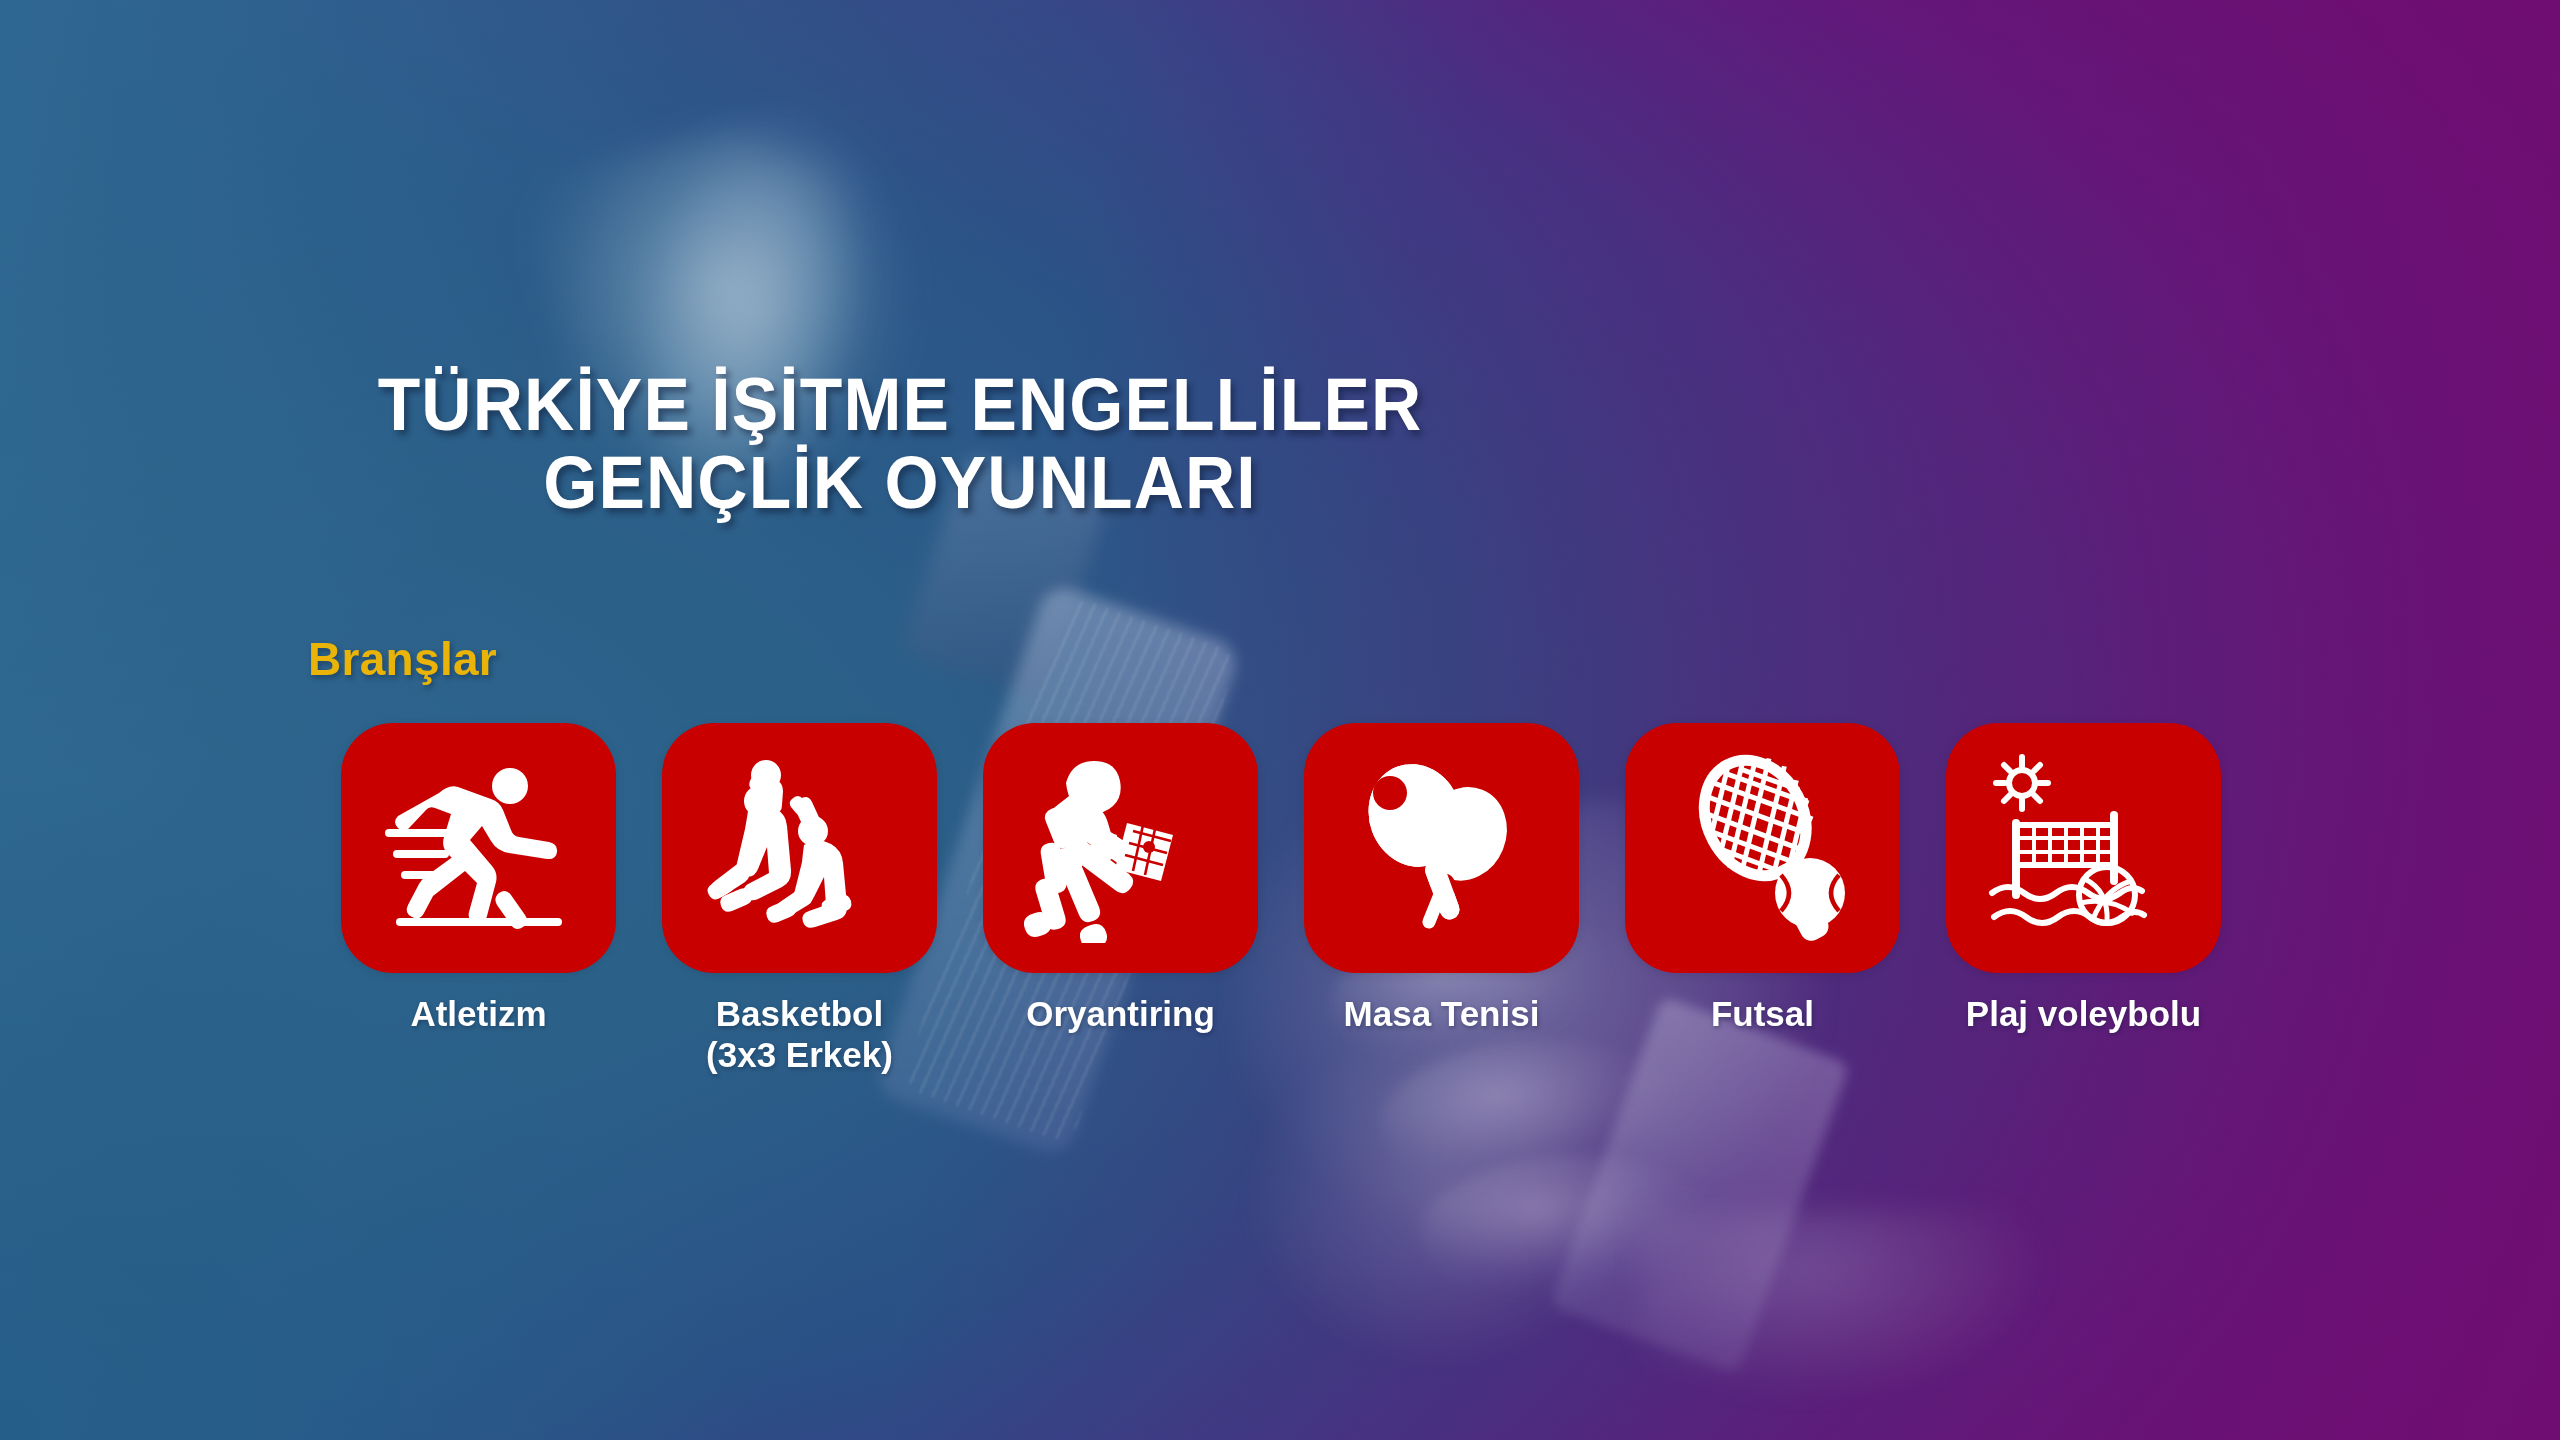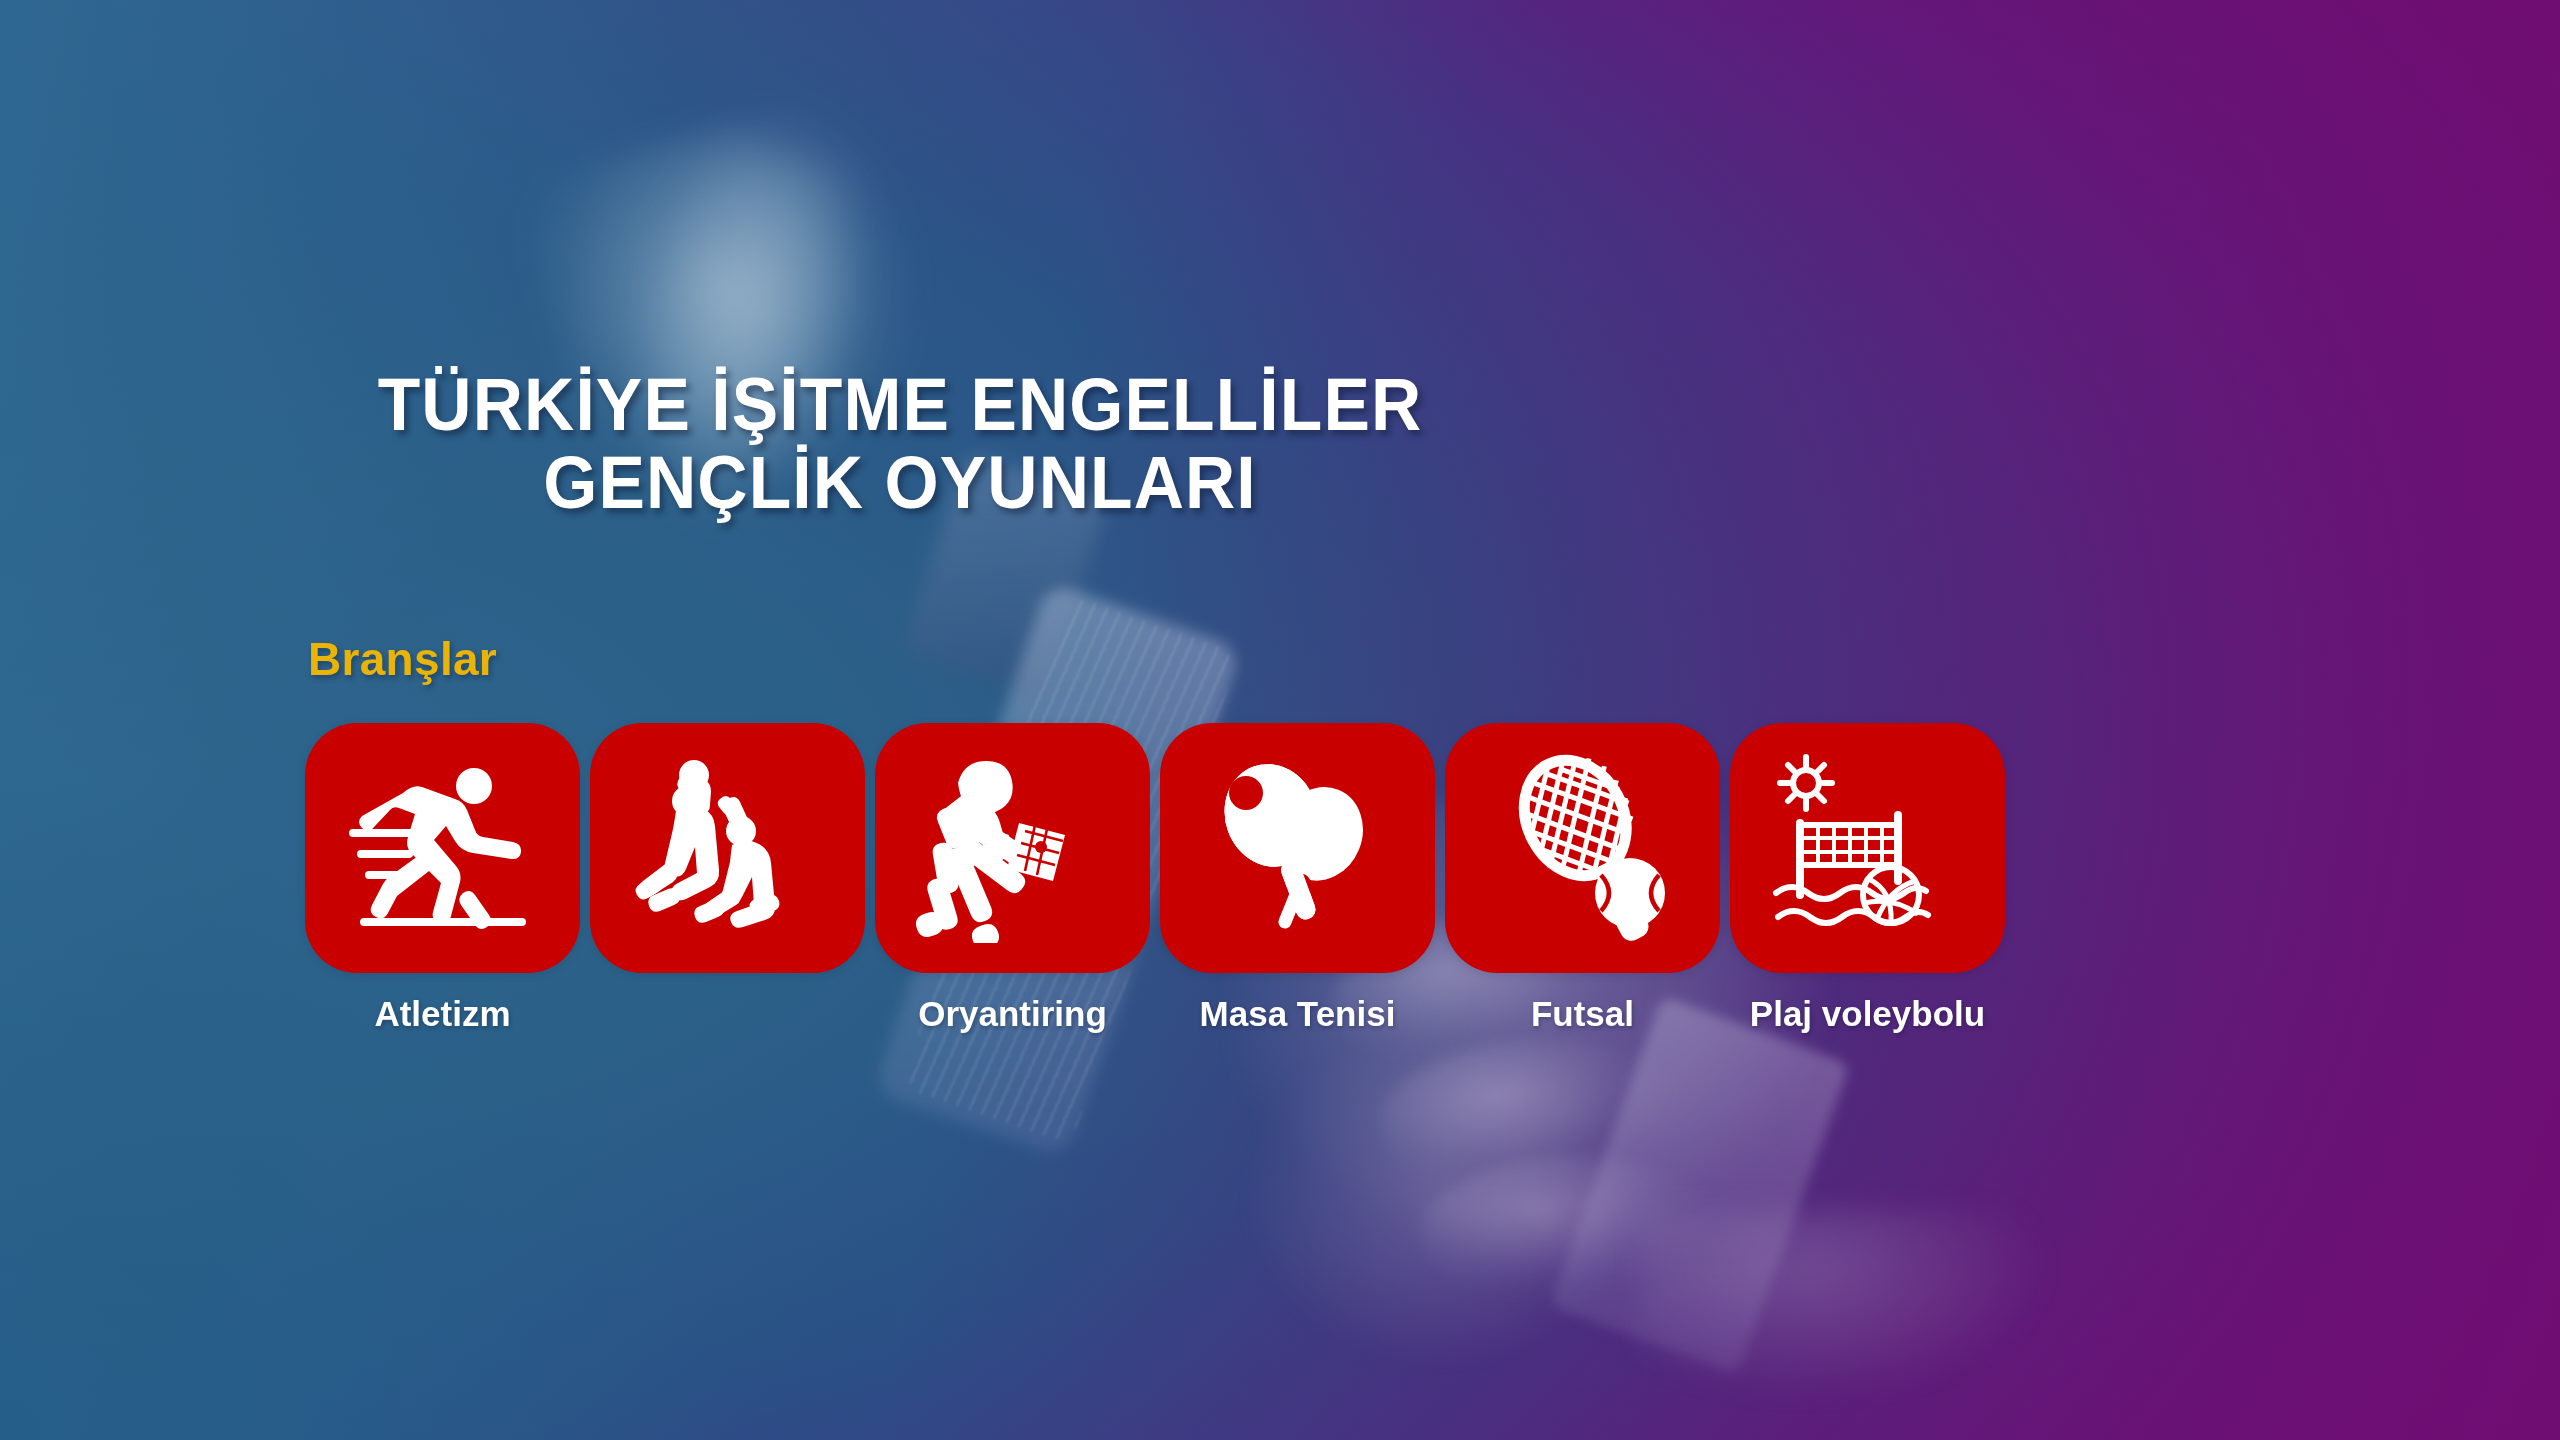--- a/index.html
+++ b/index.html
@@ -125,21 +125,21 @@
 
   
   .sports{
     position:absolute; left:305px; top:723px;
     display:flex;
     align-items:flex-start;
   }
   .sport{
     width:275px;
     margin-right:10px;
-    display:flex; flex-direction:column; align-items:center;
+    display:flex; flex-direction:column; align-items:center;margin-left:36px;
   }
   .tile{
     width:275px; height:250px;
     background:#c80000;
     border-radius:52px;
     display:flex; align-items:center; justify-content:center;
     box-shadow:0 2px 10px rgba(0,0,0,.10);
   }
   .tile svg{ width:200px; height:190px; display:block; }
   .sport-label{
@@ -221,20 +221,22 @@
             <circle cx="113" cy="78" r="15"></circle>
             <path d="M100 46 q8 -5 12 3 l11 24 q4 9 -4 13 q-8 4 -12 -4 l-11 -24 q-3 -8 4 -12 z"></path>
             <path d="M92 46 q6 -6 11 0 l5 6 q4 5 -2 9 q-6 4 -10 -1 l-5 -6 q-3 -5 1 -8 z"></path>
             <path d="M104 92 q14 -8 27 -1 q11 6 12 19 l4 42 q1 12 -10 15 l-22 7 q-9 3 -12 -5 q-3 -8 6 -11 l17 -6 l-2 -28 l-10 20 q-5 10 -14 6 q-9 -4 -5 -13 l7 -28 q1 -10 2 -17 z"></path>
             <path d="M99 136 q8 -4 12 4 q4 8 -3 12 l-18 11 q-7 5 -12 -2 q-5 -8 2 -12 z"></path>
             <path d="M84 148 q8 -3 11 5 q3 8 -5 11 l-12 5 q-8 3 -11 -5 q-3 -8 5 -11 z"></path>
             <path d="M140 142 q8 -2 11 6 q2 8 -6 10 l-13 4 q-8 2 -10 -6 q-2 -8 6 -10 z"></path>
           </g>
         </svg>
       </div>
+      <div class="sport-label">Basketbol
+(3x3 Erkek)</div>
     </div>
 
 
     <div class="sport">
       <div class="tile">
         <svg viewBox="0 0 200 190">
           <g fill="#ffffff">
             <path d="M45 30 q6 -22 28 -22 q22 0 26 20 q3 16 -7 25 q-10 9 -24 7 q-20 -3 -23 -30 z"></path>
             <path d="M34 56 q16 -12 34 -6 q15 5 19 20 l7 24 q3 11 -8 14 q-11 3 -14 -8 l-5 -18 l-3 24 q-1 9 -10 10 l-18 2 q-11 1 -12 -10 q-1 -11 10 -12 l10 -1 l2 -22 q0 -10 -12 -17 z"></path>
             <path d="M52 40 q8 -6 14 2 q6 8 -2 14 l-18 14 q-8 6 -14 -2 q-6 -8 2 -14 z"></path>

